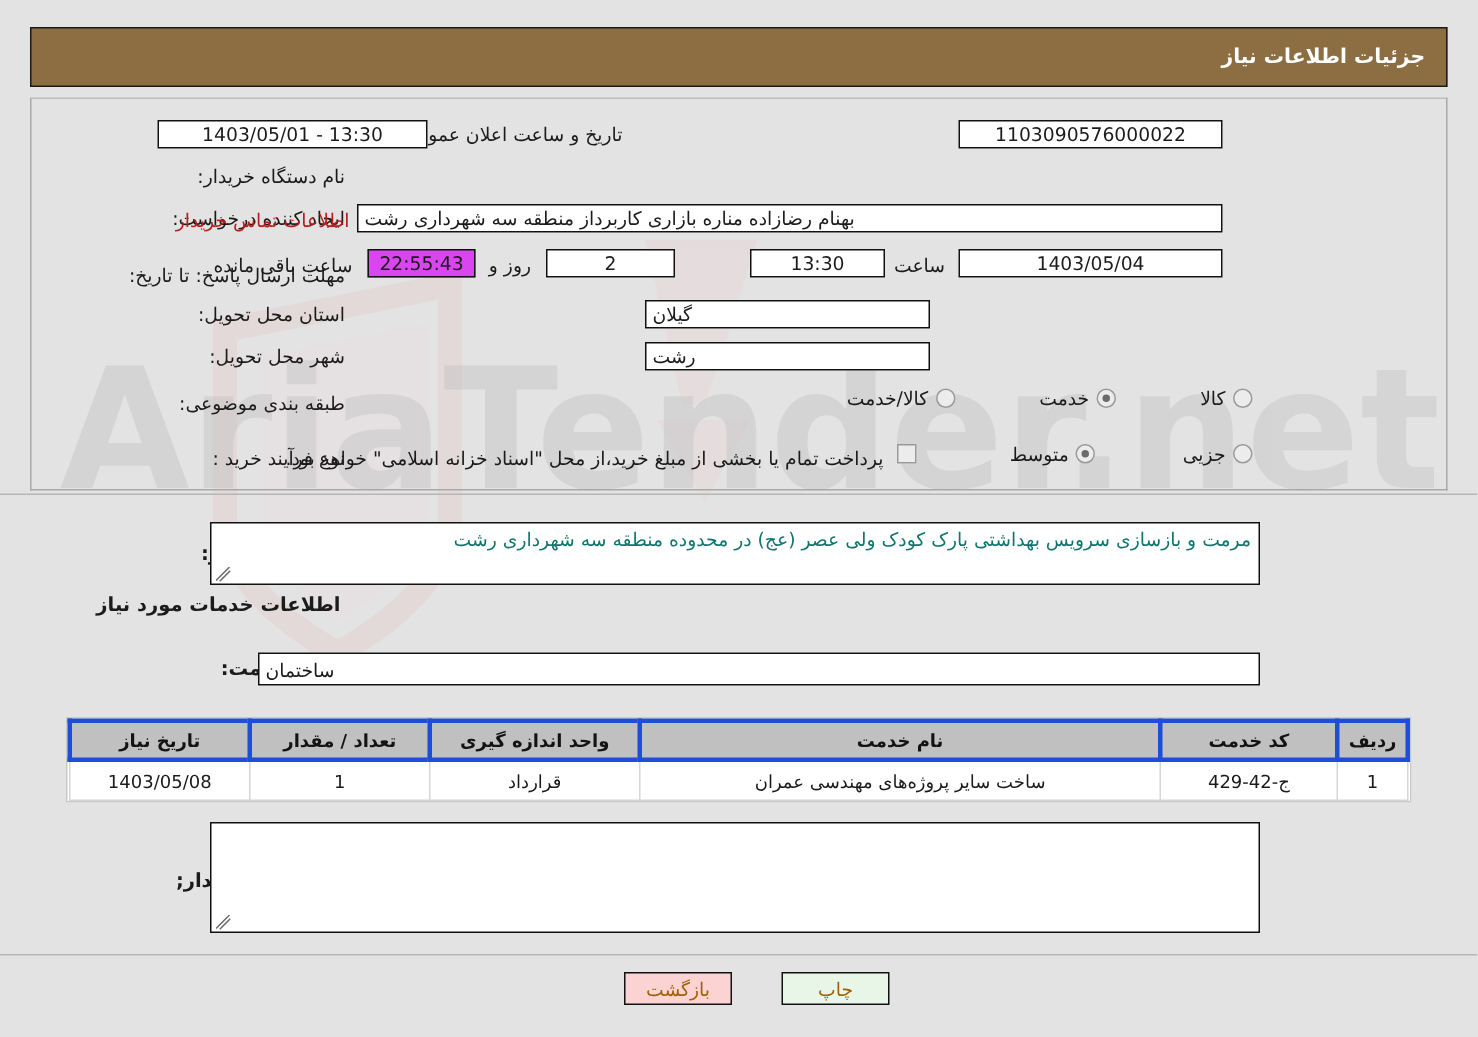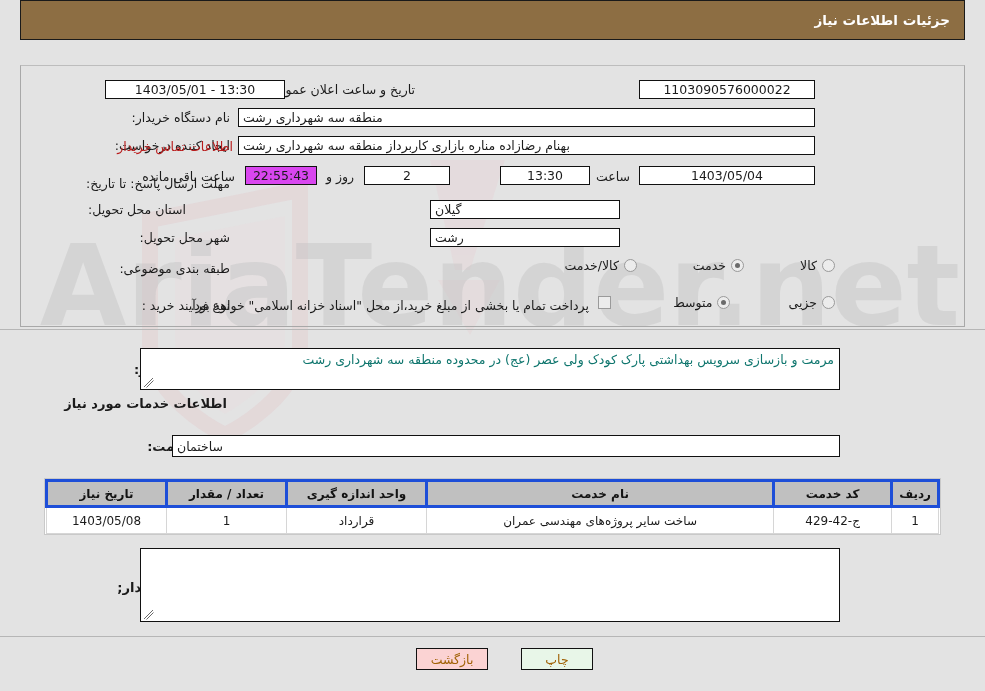--- a/index.html
+++ b/index.html
@@ -11,21 +11,21 @@
   .page {
     width: 985px; height: 691px;
     position: relative;
     background: #e3e3e3;
     overflow: hidden;
   }
 
   
   .title-bar {
     position: absolute;
-    left: 20px; top: 0;
+    left: 20px; top: 18px;
     width: 945px; height: 40px;
     background: #8d6e43;
     border: 1px solid #1a1a1a;
     display: flex;
     align-items: center;
     justify-content: flex-start;
     padding: 0 14px;
   }
   .title-bar .title-text {
     color: #ffffff;
@@ -233,40 +233,39 @@
   <div class="fld center ltr" style="position:absolute; right:170px; top:80px; width:176px; z-index:2;">1103090576000022</div>
 
   <div class="row" style="right:570px; top:82px; z-index:2;">
     <span class="lbl">تاریخ و ساعت اعلان عمومی:</span>
   </div>
   <div class="fld center ltr" style="position:absolute; right:700px; top:80px; width:180px; z-index:2;">1403/05/01 - 13:30</div>
 
   <div class="row" style="right:755px; top:110px; z-index:2;">
     <span class="lbl">نام دستگاه خریدار:</span>
   </div>
-  <div class="fld right" style="position:absolute; right:170px; top:108px; width:577px; z-index:2;">منطقه سه شهرداری رشت</div>
 
   <div class="row" style="right:755px; top:138px; z-index:2;align-items:center;">
     <span class="lbl">ایجاد کننده درخواست:</span>
   </div>
   <div class="fld right" style="position:absolute; right:170px; top:136px; width:577px; z-index:2;">بهنام رضازاده مناره بازاری کاربرداز  منطقه سه شهرداری رشت</div>
   <a class="link" style="position:absolute; right:752px; top:139px; z-index:3;">اطلاعات تماس خریدار</a>
 
   <div class="row lbl-2l" style="right:755px; top:175px; z-index:2; display:block; width:110px; text-align:right;">
     <span class="lbl">مهلت ارسال پاسخ: تا تاریخ:</span>
   </div>
   <div class="fld center ltr" style="position:absolute; right:170px; top:166px; width:176px; z-index:2;">1403/05/04</div>
   <span class="lbl" style="position:absolute; right:355px; top:169px; z-index:2;">ساعت</span>
   <div class="fld center ltr" style="position:absolute; right:395px; top:166px; width:90px; z-index:2;">13:30</div>
   <div class="fld center ltr" style="position:absolute; right:535px; top:166px; width:86px; z-index:2;">2</div>
   <span class="lbl" style="position:absolute; right:631px; top:169px; z-index:2;">روز و</span>
   <div class="fld center ltr yellow" style="position:absolute; right:668px; top:166px; width:72px; z-index:2;">22:55:43</div>
   <span class="lbl" style="position:absolute; right:750px; top:169px; z-index:2;">ساعت باقی مانده</span>
 
-  <div class="row" style="right:799px; top:202px; z-index:2;">
+  <div class="row" style="right:755px; top:202px; z-index:2;">
     <span class="lbl">استان محل تحویل:</span>
   </div>
   <div class="fld right" style="position:absolute; right:365px; top:200px; width:190px; z-index:2;">گیلان</div>
 
   <div class="row" style="right:755px; top:230px; z-index:2;">
     <span class="lbl">شهر محل تحویل:</span>
   </div>
   <div class="fld right" style="position:absolute; right:365px; top:228px; width:190px; z-index:2;">رشت</div>
 
   <div class="row" style="right:755px; top:261px; z-index:2;">

